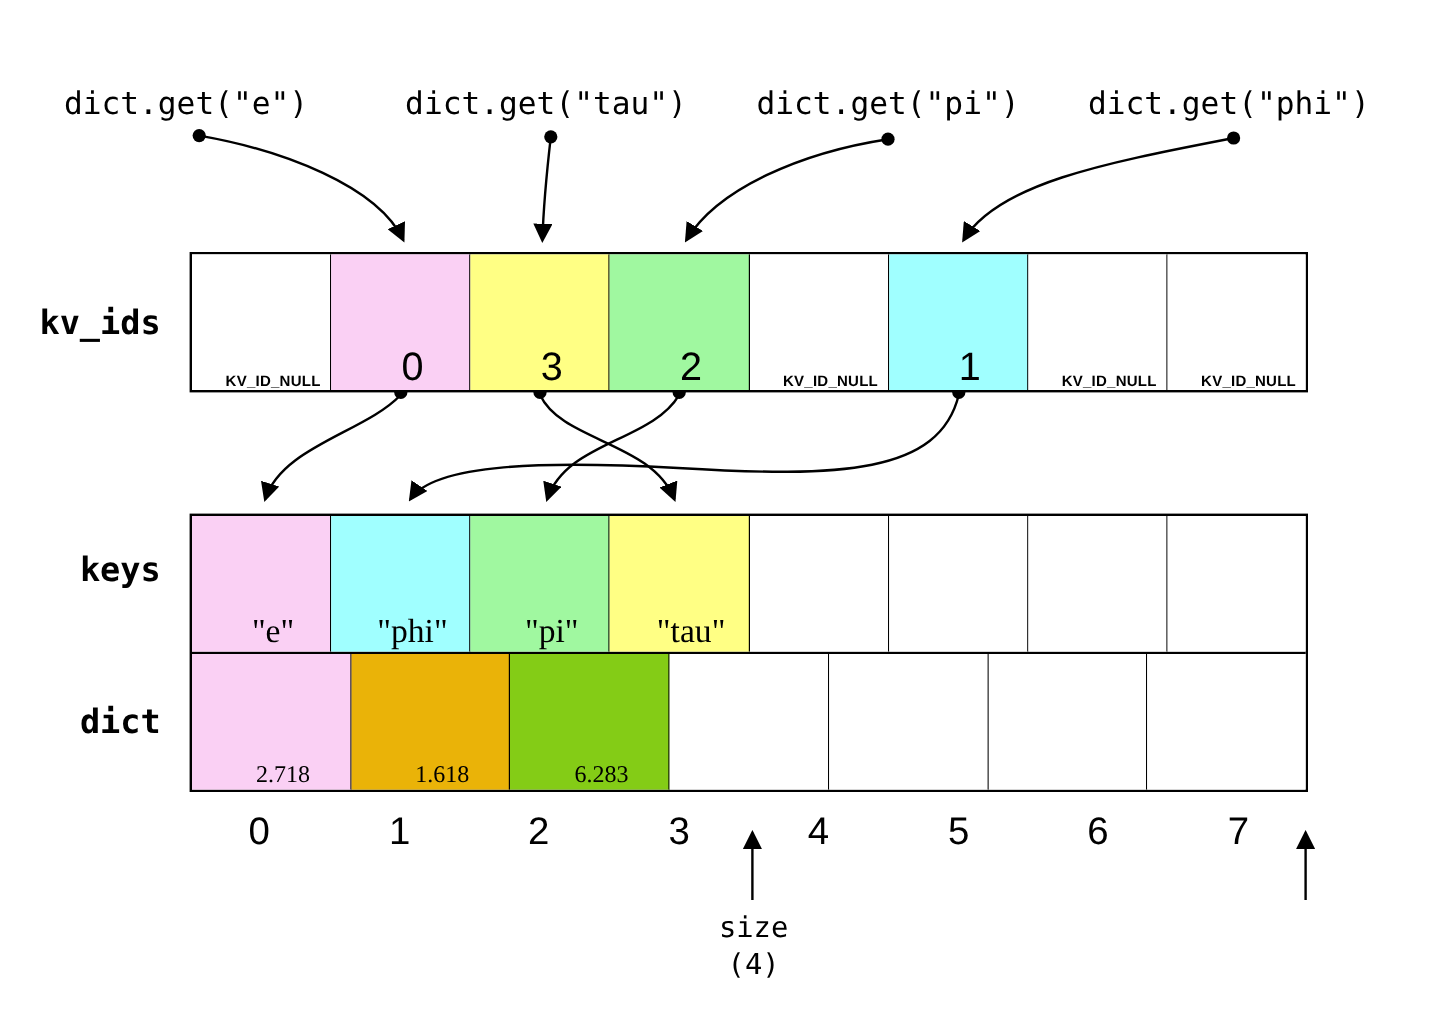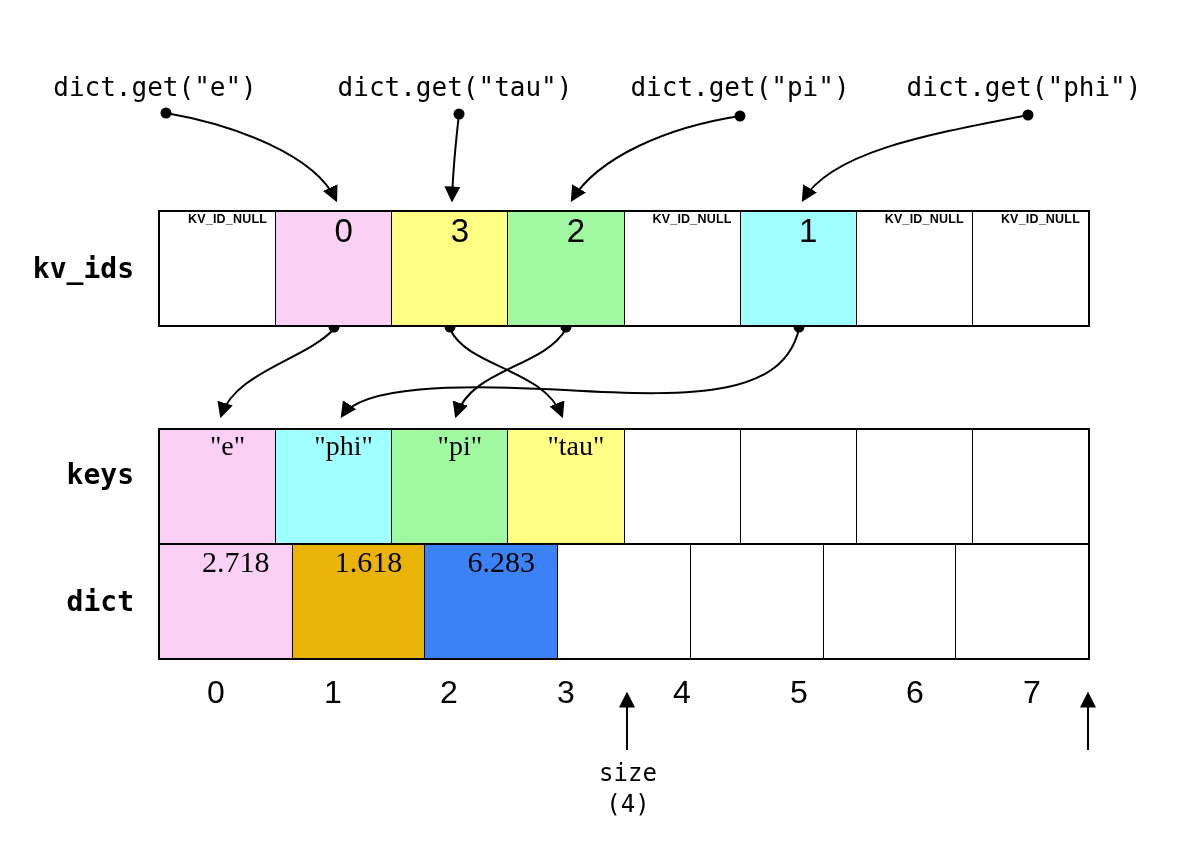--- a/index.html
+++ b/index.html
@@ -28,35 +28,35 @@
   .row-label.v{top:585px;}
 
   .array{
     position:absolute;left:158px;width:932px;
     border:2px solid #000;box-sizing:border-box;
     display:flex;
   }
   .array .cell{
     flex:1 1 0;
     border-right:1.5px solid #000;
-    display:flex;align-items:flex-start;justify-content:center;
+    display:flex;align-items:flex-end;justify-content:center;
     box-sizing:border-box;
     background:#fff;
     padding-left:20px;
   }
   .array .cell:last-child{border-right:none;}
   .kv-ids{top:210px;height:117px;}
   .kv-ids .cell span{font-family:"Liberation Sans",sans-serif;font-size:33px;color:#000;}
   .kv-ids .cell.null span{font-size:12.5px;font-weight:bold;letter-spacing:0.2px;}
   .kv-grid{top:428px;height:232px;flex-direction:column;}
   .kv-grid .row{flex:1 1 0;display:flex;}
   .kv-grid .row.keys-row{border-bottom:2px solid #000;}
   .kv-grid .cell{font-family:"Liberation Serif",serif;color:#000;}
   .keys-row .cell{font-size:28px;}
-  .vals-row .cell{font-size:30px;}
+  .vals-row .cell{font-size:20px;}
 
   .index-label{
     position:absolute;top:674px;
     transform:translateX(-50%);
     font-family:"Liberation Sans",sans-serif;
     font-size:32px;color:#000;
   }
   .marker{
     position:absolute;top:758px;
     transform:translateX(-50%);
@@ -142,21 +142,21 @@
       <div class="cell" style="background-color: rgb(160, 248, 160);">"pi"</div>
       <div class="cell" style="background-color: rgb(255, 255, 132);">"tau"</div>
       <div class="cell" style="background-color: rgb(255, 255, 255);"></div>
       <div class="cell" style="background-color: rgb(255, 255, 255);"></div>
       <div class="cell" style="background-color: rgb(255, 255, 255);"></div>
       <div class="cell" style="background-color: rgb(255, 255, 255);"></div>
     </div>
     <div class="row vals-row">
       <div class="cell" style="background-color: rgb(250, 208, 244);">2.718</div>
       <div class="cell" style="background-color: #eab308;">1.618</div>
-      <div class="cell" style="background-color: #3b82f6;">6.283</div>
+      <div class="cell" style="background-color: #84cc16;">6.283</div>
       <div class="cell" style="background-color: rgb(255, 255, 255);"></div>
       <div class="cell" style="background-color: rgb(255, 255, 255);"></div>
       <div class="cell" style="background-color: rgb(255, 255, 255);"></div>
       <div class="cell" style="background-color: rgb(255, 255, 255);"></div>
     </div>
   </div>
 
   <div class="index-label" style="left:216px">0</div>
   <div class="index-label" style="left:333px">1</div>
   <div class="index-label" style="left:449px">2</div>

